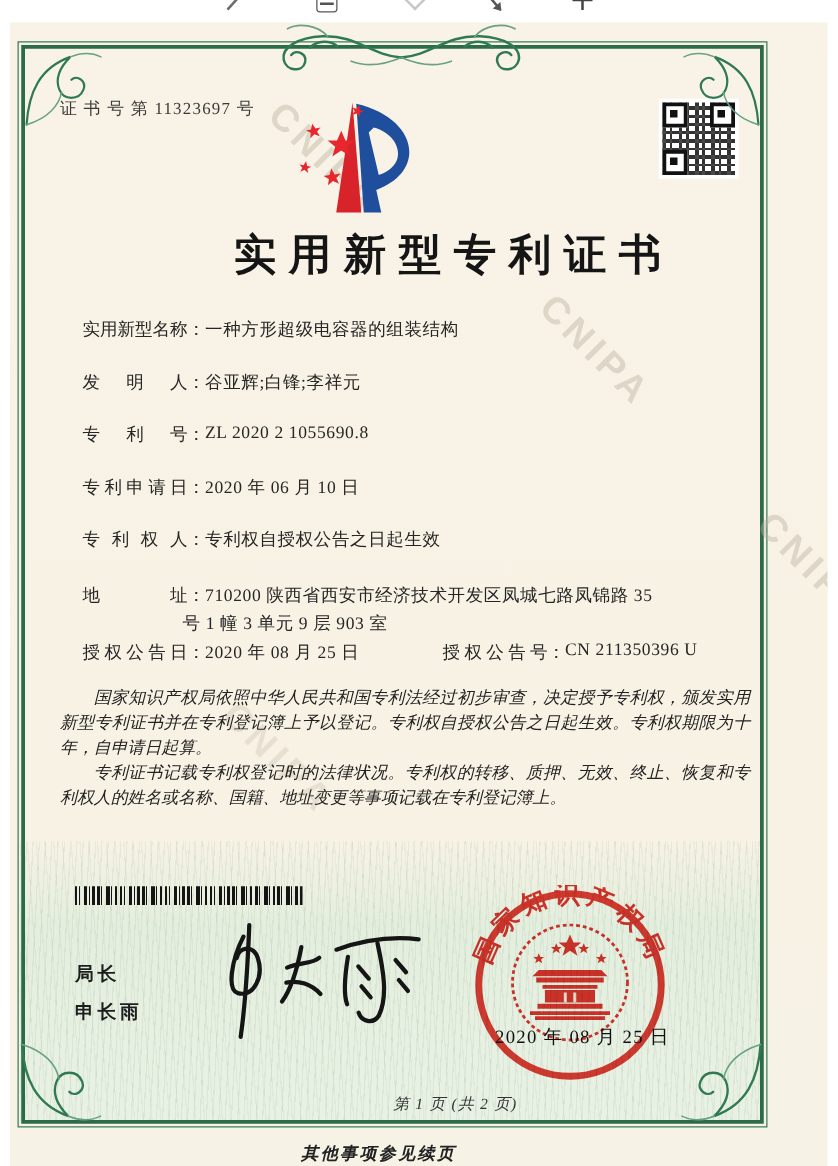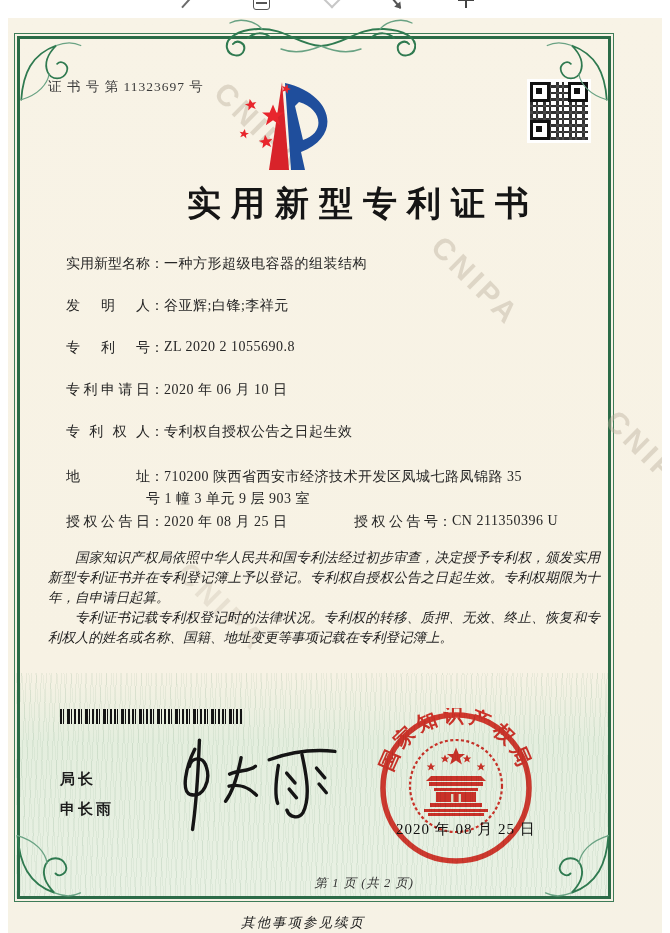--- a/index.html
+++ b/index.html
@@ -73,21 +73,21 @@
       #141414 3px 4px,transparent 4px 7px,
       #141414 7px 10px,transparent 10px 11px,
       #141414 11px 12px,transparent 12px 14px,
       #141414 14px 16px,transparent 16px 18px);
   }
   .official{position:absolute;left:52px;z-index:2;font-family:"Liberation Sans","DejaVu Sans",sans-serif;font-weight:bold;font-size:15px;letter-spacing:3px;color:#1d1d1d;}
   .sig{position:absolute;left:158px;top:715px;z-index:3;transform:rotate(-2deg);}
   .seal{position:absolute;left:368px;top:690px;z-index:4;mix-blend-mode:multiply;}
   .sealdate{position:absolute;left:388px;top:802px;z-index:5;font-size:15px;color:#111;letter-spacing:1px;}
   .pageno{position:absolute;left:176px;top:857px;width:230px;text-align:right;font-size:12.5px;color:#333;z-index:2;letter-spacing:1px;font-style:italic;}
-  .footnote{position:absolute;left:190px;top:896px;width:210px;text-align:center;font-size:13.5px;font-weight:400;font-style:italic;color:#222;z-index:2;letter-spacing:2px;}
+  .footnote{position:absolute;left:190px;top:896px;width:210px;text-align:center;font-size:13.5px;font-weight:700;font-style:italic;color:#222;z-index:2;letter-spacing:2px;}
 
   
   .qr{position:absolute;left:519px;top:61px;width:64px;height:64px;background:#fff;padding:0;z-index:2;}
   .qr .mod{
     position:absolute;inset:3px;
     background-image:
       repeating-linear-gradient(0deg,#1c1c1c 0 3px,transparent 3px 7px,#1c1c1c 7px 9px,transparent 9px 13px),
       repeating-linear-gradient(90deg,#1c1c1c 0 3px,transparent 3px 6px,#1c1c1c 6px 8px,transparent 8px 13px);
     background-blend-mode:screen;opacity:.9;
   }

